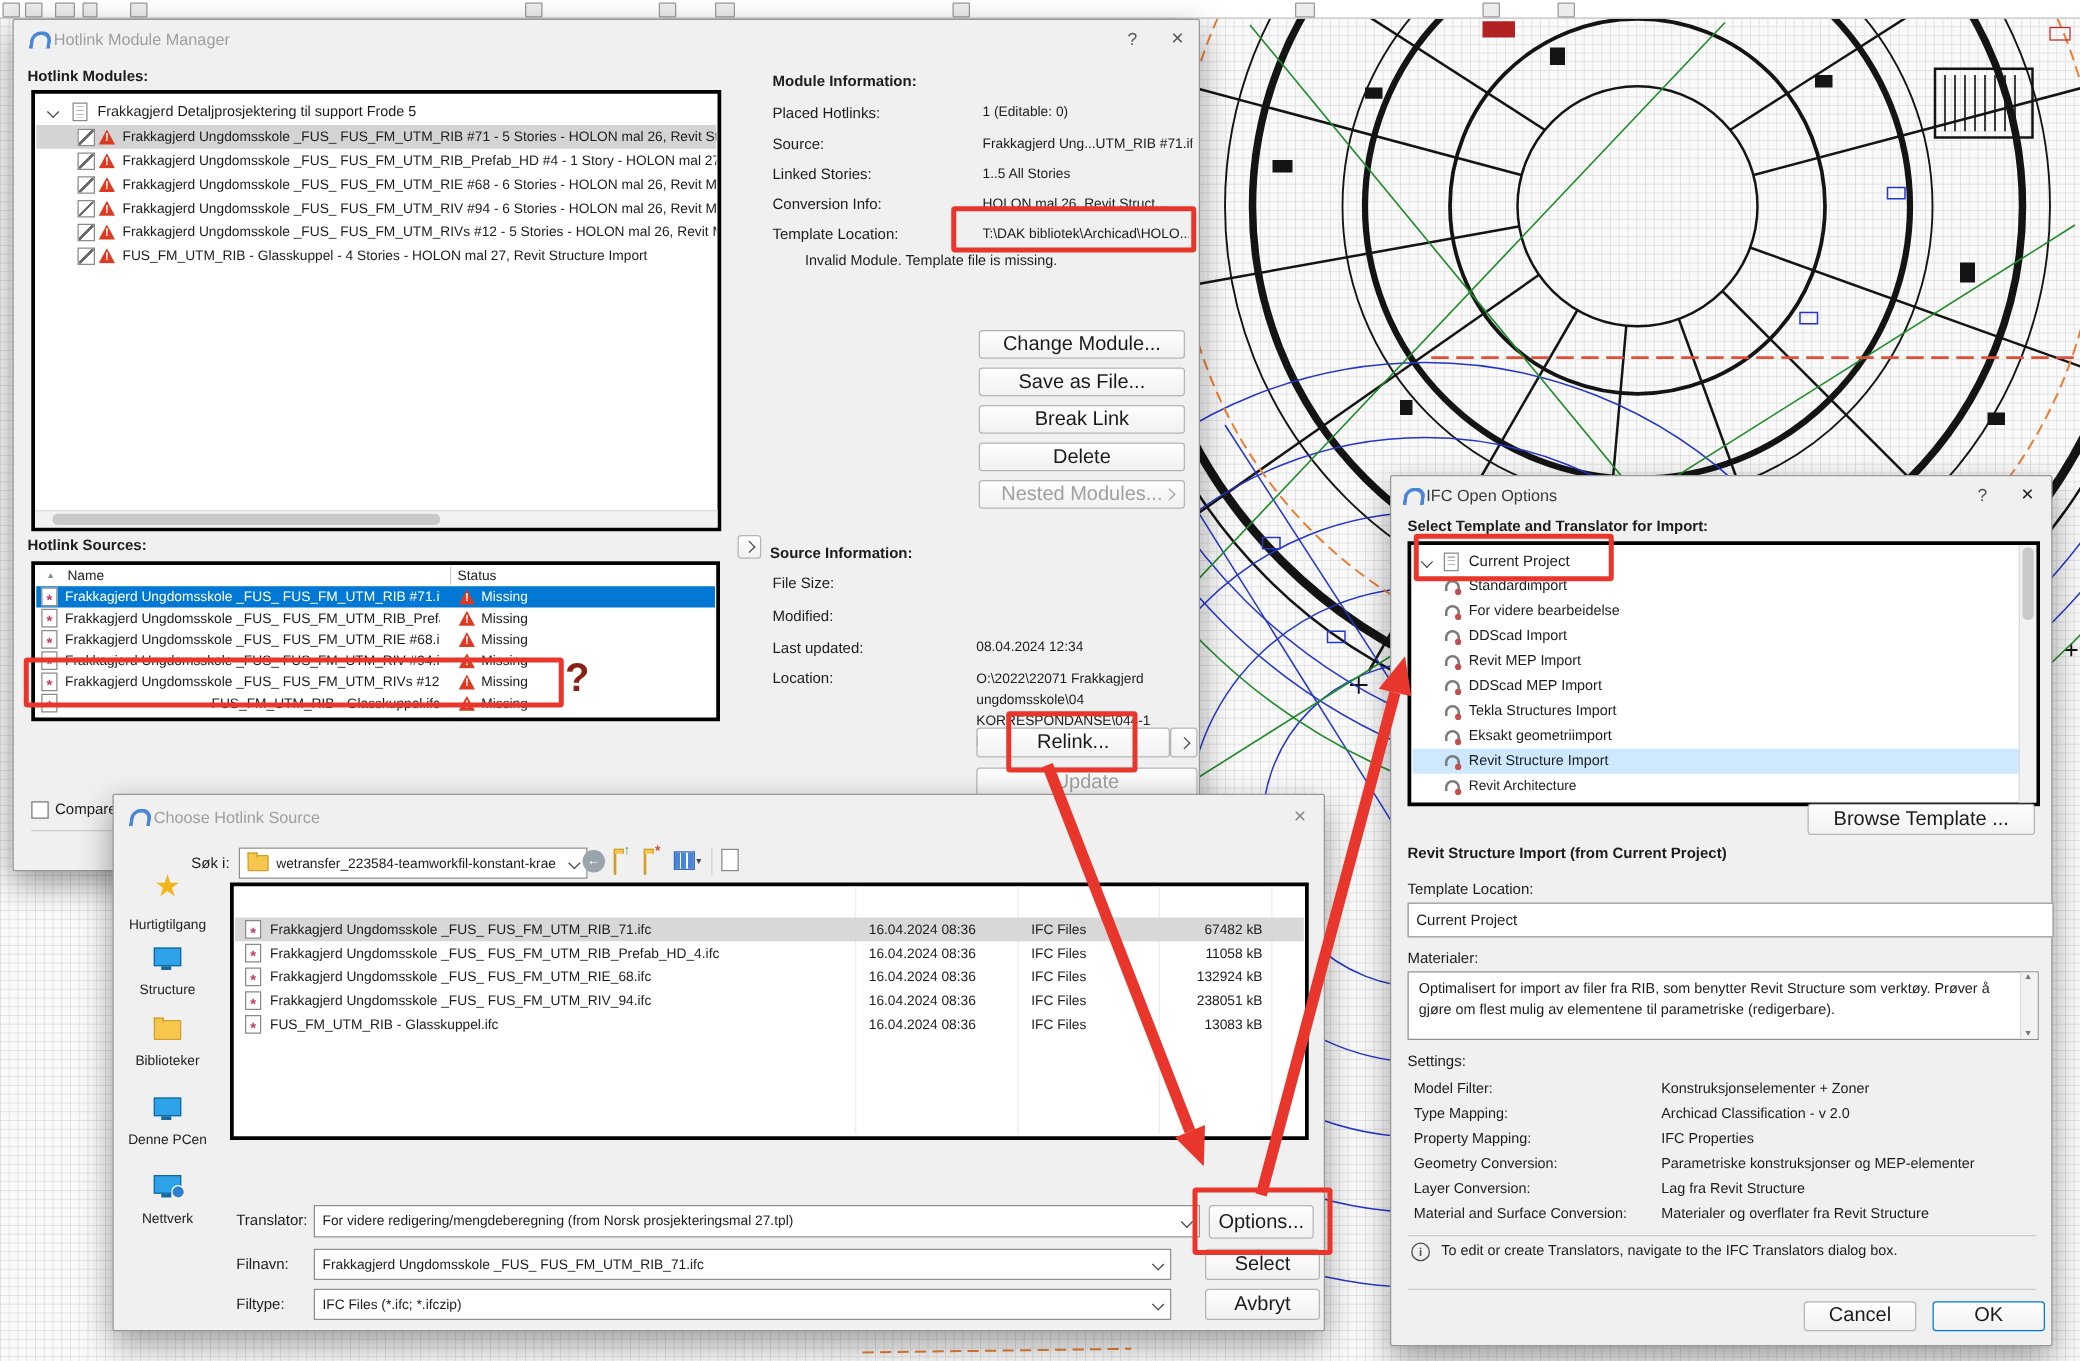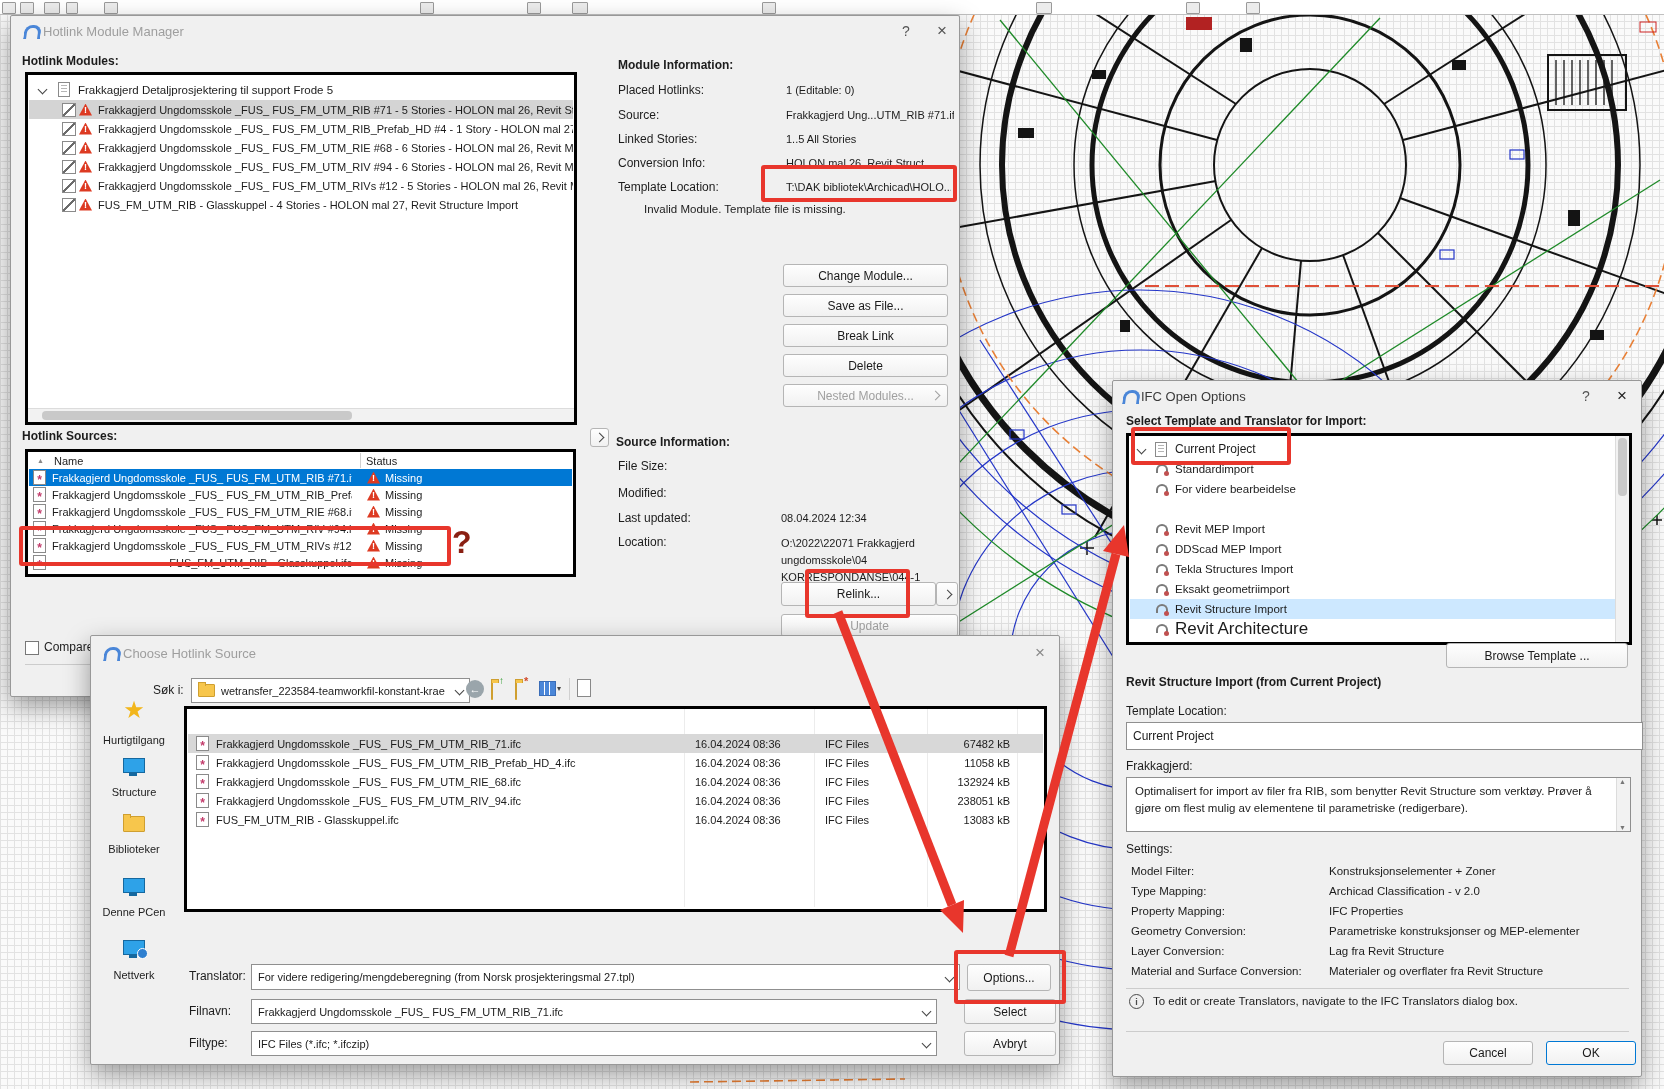--- a/index.html
+++ b/index.html
@@ -20,21 +20,21 @@
   
   .dlg{background:#f0f0f0;border:1px solid #989898;box-shadow:0 10px 26px rgba(0,0,0,.38);border-radius:2px;}
   .titlebar{position:absolute;left:0;top:0;right:0;height:30px;}
   .title-text{position:absolute;top:8px;font-size:13px;}
   .title-gray{color:#9e9e9e;}
   .title-dark{color:#3a3a3a;}
   .winbtn{position:absolute;top:5px;width:22px;height:20px;display:flex;align-items:center;justify-content:center;font-size:14px;color:#555;}
   .ac-logo{position:absolute;width:11px;height:11px;border:3px solid #4a86d8;border-bottom:none;border-radius:8px 8px 0 0;transform:skewX(-8deg);}
   .listbox{position:absolute;background:#fff;border:3px solid #000000;}
   .row{position:absolute;left:1px;right:1px;display:flex;align-items:center;font-size:11px;white-space:nowrap;overflow:hidden;}
-  .btn{position:absolute;background:linear-gradient(#fefefe,#f1f1f1);border:1px solid #b5b5b5;border-radius:3px;font-size:12px;color:#1a1a1a;display:flex;align-items:center;justify-content:center;}
+  .btn{position:absolute;background:linear-gradient(#fefefe,#f1f1f1);border:1px solid #b5b5b5;border-radius:3px;font-size:16px;color:#1a1a1a;display:flex;align-items:center;justify-content:center;}
   .btn.disabled{color:#a0a0a0;}
   .btn.primary{border:1.5px solid #0078d4;}
   .field{position:absolute;background:#fff;border:1px solid #8f8f8f;display:flex;align-items:center;padding:0 6px;font-size:11px;white-space:nowrap;overflow:hidden;}
   .chev{display:inline-block;width:6px;height:6px;border-right:1.5px solid #444;border-bottom:1.5px solid #444;}
   .chev.down{transform:rotate(45deg);}
   .chev.right{transform:rotate(-45deg);}
   .tri{position:relative;width:13px;height:12px;flex:0 0 13px;clip-path:polygon(50% 0,100% 100%,0 100%);background:#dd3a22;}
   .tri::after{content:"!";position:absolute;left:0;right:0;top:1px;text-align:center;font-size:9px;font-weight:bold;color:#fff;}
   .tri.yellow{background:#f2c21c;}
   .tri.yellow::after{color:#3a3a00;}
@@ -439,20 +439,24 @@
         <span style="margin-left:8px;font-size:12px;">Current Project</span>
       </div>
       <div class="row" style="top:23px;height:20px;">
         <span class="tr-ico" style="margin-left:26px;"></span>
         <span style="margin-left:5px;font-size:11.5px;">Standardimport</span>
       </div>
       <div class="row" style="top:43px;height:20px;">
         <span class="tr-ico" style="margin-left:26px;"></span>
         <span style="margin-left:5px;font-size:11.5px;">For videre bearbeidelse</span>
       </div>
+      <div class="row" style="top:63px;height:20px;">
+        <span class="tr-ico" style="margin-left:26px;"></span>
+        <span style="margin-left:5px;font-size:11.5px;">DDScad Import</span>
+      </div>
       <div class="row" style="top:83px;height:20px;">
         <span class="tr-ico" style="margin-left:26px;"></span>
         <span style="margin-left:5px;font-size:11.5px;">Revit MEP Import</span>
       </div>
       <div class="row" style="top:103px;height:20px;">
         <span class="tr-ico" style="margin-left:26px;"></span>
         <span style="margin-left:5px;font-size:11.5px;">DDScad MEP Import</span>
       </div>
       <div class="row" style="top:123px;height:20px;">
         <span class="tr-ico" style="margin-left:26px;"></span>
@@ -461,37 +465,37 @@
       <div class="row" style="top:143px;height:20px;">
         <span class="tr-ico" style="margin-left:26px;"></span>
         <span style="margin-left:5px;font-size:11.5px;">Eksakt geometriimport</span>
       </div>
       <div class="row" style="top:163px;height:20px;background:#cde8ff;">
         <span class="tr-ico" style="margin-left:26px;"></span>
         <span style="margin-left:5px;font-size:11.5px;">Revit Structure Import</span>
       </div>
       <div class="row" style="top:183px;height:20px;">
         <span class="tr-ico" style="margin-left:26px;"></span>
-        <span style="margin-left:5px;font-size:17px;text-align:center;">Revit Architecture</span>
+        <span style="margin-left:5px;font-size:11px;text-align:center;">Revit Architecture</span>
       </div>
       <div class="scroll-v" style="top:0;bottom:0;right:0;">
         <div class="scroll-thumb-v" style="top:2px;height:58px;"></div>
       </div>
     </div>
 
     <div class="btn" style="left:333px;top:262px;width:180px;height:23px;">Browse Template ...</div>
 
     <div class="abs lbl b" style="left:13px;top:294px;">Revit Structure Import (from Current Project)</div>
 
     <div class="abs lbl" style="left:13px;top:323px;">Template Location:</div>
     <div class="field" style="left:13px;top:341px;width:503px;height:26px;font-size:12px;">
       <span>Current Project</span>
     </div>
 
-    <div class="abs lbl" style="left:13px;top:378px;">Frakkagjerd:</div>
+    <div class="abs lbl" style="left:13px;top:378px;">Materialer:</div>
     <div class="abs" style="left:13px;top:396px;width:503px;height:53px;background:#fff;border:1px solid #8f8f8f;">
       <div style="padding:5px 20px 0 8px;font-size:11.5px;line-height:1.5;">Optimalisert for import av filer fra RIB, som benytter Revit Structure som verktøy. Prøver å gjøre om flest mulig av elementene til parametriske (redigerbare).</div>
       <div class="scroll-v" style="top:0;bottom:0;right:0;">
         <span style="position:absolute;top:0px;left:2px;font-size:7px;color:#777;">▲</span>
         <span style="position:absolute;bottom:0px;left:2px;font-size:7px;color:#777;">▼</span>
       </div>
     </div>
 
     <div class="abs lbl" style="left:13px;top:461px;">Settings:</div>
     <div class="abs sm" style="left:18px;top:484px;font-size:11.5px;">Model Filter:</div>

